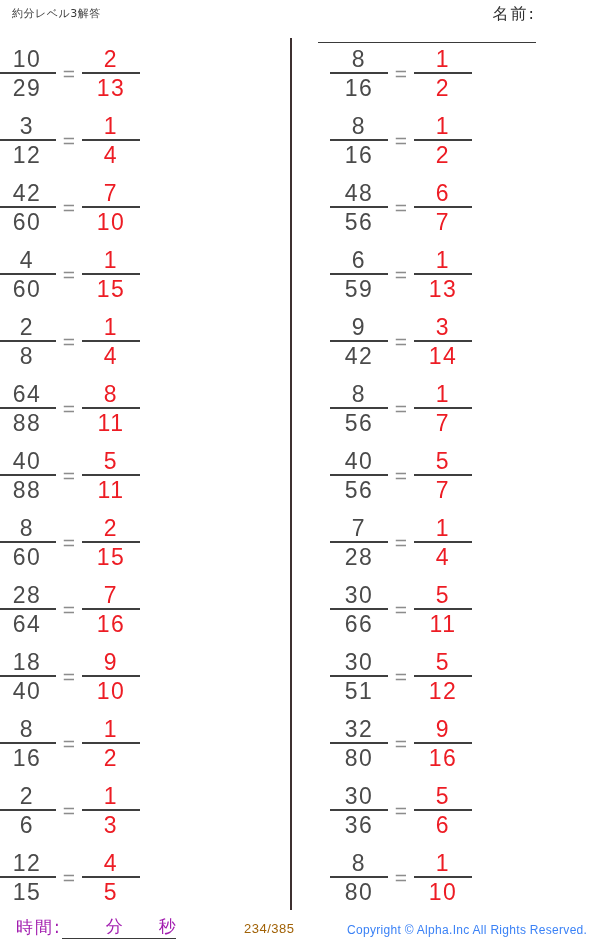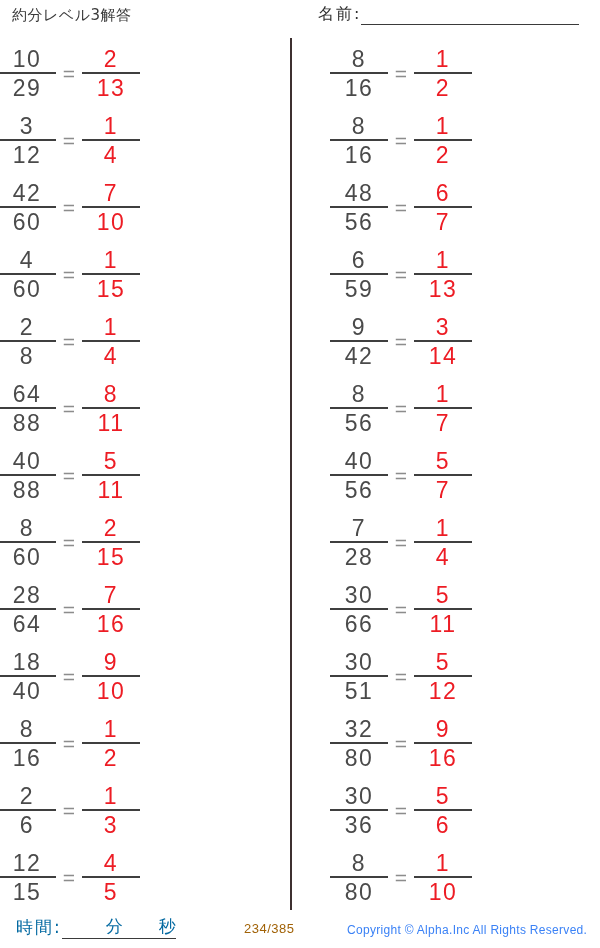--- a/index.html
+++ b/index.html
@@ -14,33 +14,34 @@
     font-family: "Liberation Sans", sans-serif;
     color: #3a3a3a;
     overflow: hidden;
   }
 
   
   #worksheet-title {
     position: absolute;
     left: 12px;
     top: 6px;
-    font-size: 15px;
+    font-size: 11px;
     letter-spacing: 0.5px;
     color: #3a3a3a;
     font-family: "DejaVu Sans", sans-serif;
     white-space: nowrap;
   }
   #name-area {
     position: absolute;
     left: 318px;
     top: 4px;
     display: flex;
     align-items: flex-end;
     white-space: nowrap;
+    flex-direction: column;
   }
   #name-label {
     font-size: 16px;
     font-family: "DejaVu Sans", sans-serif;
     color: #2f2f2f;
     letter-spacing: 2px;
   }
   #name-blank {
     display: inline-block;
     width: 218px;
@@ -116,21 +117,21 @@
 
   
   #footer-time {
     position: absolute;
     left: 16px;
     top: 916px;
     display: flex;
     align-items: flex-end;
     white-space: nowrap;
     font-family: "DejaVu Sans", sans-serif;
-    color: #0369a1;
+    color: #a21caf;
     text-align: center;
   }
   #time-label { font-size: 17px; letter-spacing: 2px; }
   #time-rule {
     display: inline-flex;
     align-items: flex-end;
     border-bottom: 1.4px solid #3a3a3a;
     height: 21px;
   }
   #time-rule .gap-a { display: inline-block; width: 44px; }

